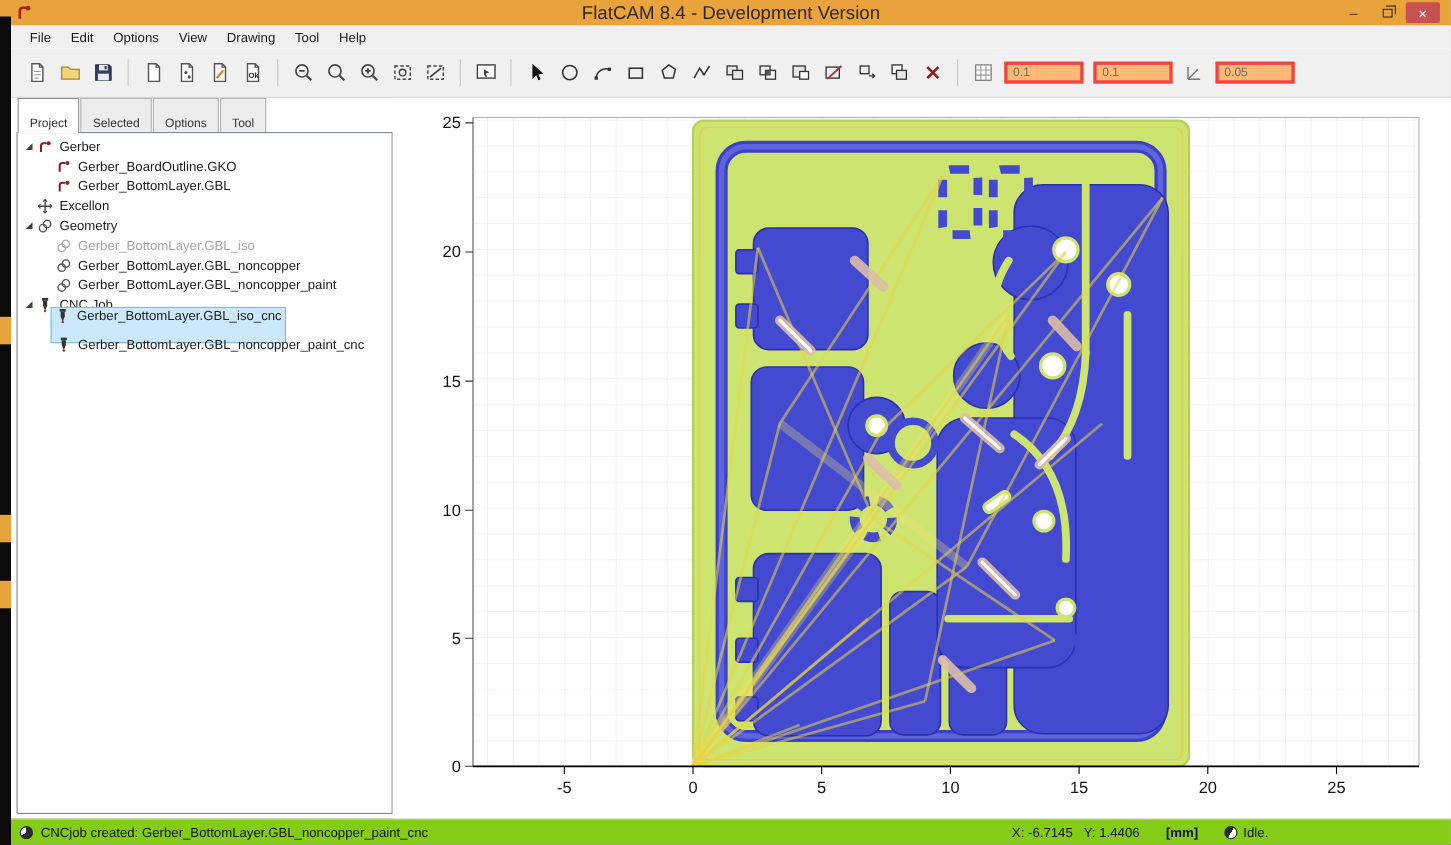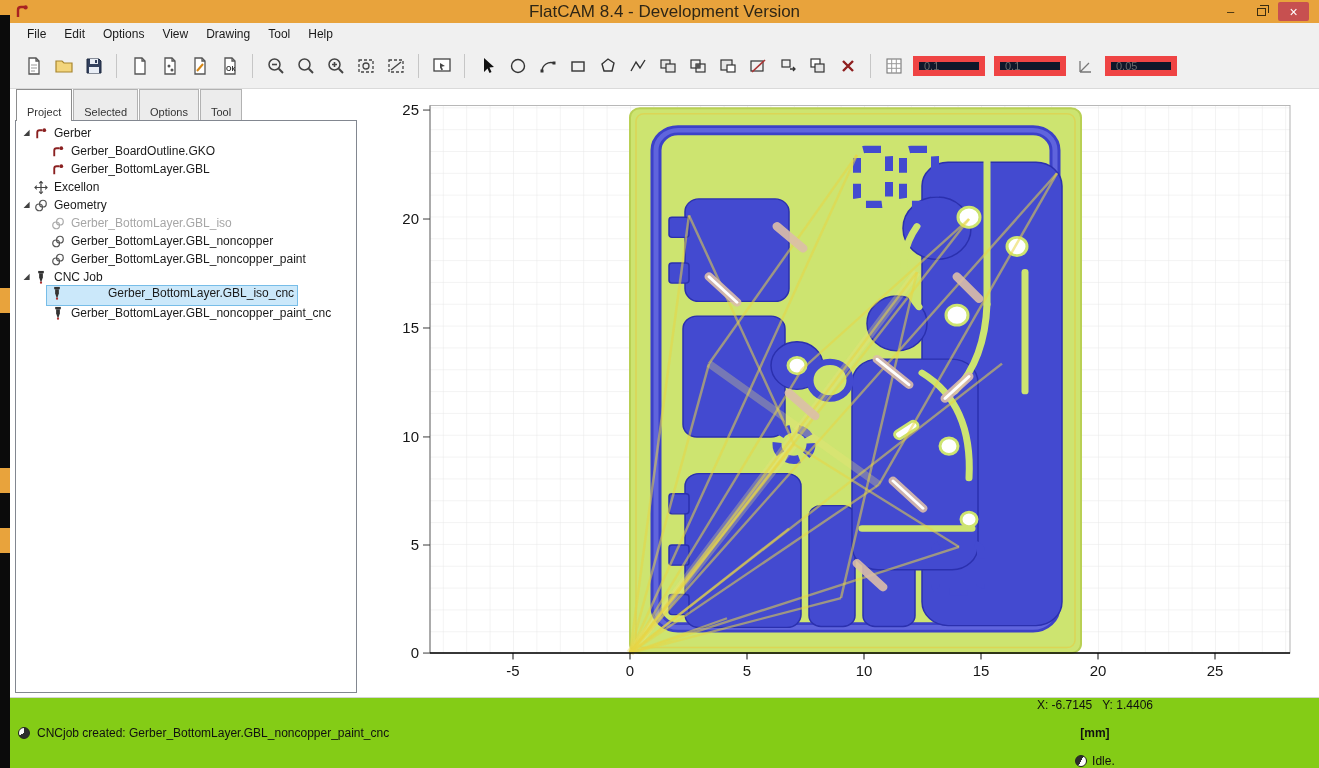--- a/index.html
+++ b/index.html
@@ -29,54 +29,54 @@
   
   .menubar { flex:0 0 21px; background:#f0f0f0; display:flex; align-items:center; padding-left:8px;
              font-size:12px; color:#1a1a1a; }
   .menu-item { padding:2px 9px; }
 
   
   .toolbar { flex:0 0 36px; background:#f0f0f0; border-bottom:1px solid #dadada;
              display:flex; align-items:center; padding-left:10px; gap:3px; }
   .tbtn { width:27px; height:27px; display:flex; align-items:center; justify-content:center; flex:0 0 auto; }
   .tsep { width:1px; height:24px; background:#c6c6c6; margin:0 6px; flex:0 0 1px; }
-  .tinput { width:72px; height:20px; background:#0f172a; border:6px solid #ef4444; font-size:11px;
+  .tinput { width:72px; height:20px; background:#fdba74; border:3px solid #ef4444; font-size:11px;
             color:#6a6a6a; padding:0 5px; font-family:inherit; margin:12px 3px; }
 
   
   .content { flex:1; min-height:0; display:flex; background:#fff; }
   .left-pane { flex:0 0 347px; width:347px; display:flex; flex-direction:column; padding:0 0 4px 5px; }
   .tab-row { flex:0 0 20px; display:flex; align-items:flex-end; padding-left:1px; }
   .tab { font-size:11px; padding:16px 10px 2px; background:#ececec; border:1px solid #b2b2b2;
          border-bottom:none; color:#333; margin-right:1px; position:relative; }
   .tab.active { background:#fff; border-color:#8d8d8d; z-index:2; margin-bottom:-1px; padding-bottom:3px; }
   .tree-box { flex:1; border:1px solid #828790; background:#fff; overflow:hidden; padding-top:3px; }
 
   .trow { height:18px; display:flex; align-items:center; font-size:12px; color:#1a1a1a;
           padding-left:4px; white-space:nowrap; }
   .trow.child { padding-left:34px; }
   .expander { width:13px; flex:0 0 13px; font-size:8px; color:#404040; text-align:center; line-height:18px; }
   .exp-spacer { width:13px; flex:0 0 13px; }
   .ticon { width:16px; height:15px; flex:0 0 16px; margin-right:5px; }
   .trow.grayed .tlabel { color:#a6a6a6; }
   .sel-wrap { display:inline-flex; align-items:center; background:#cbe8fa; border:1px solid #77bde8;
-              padding:0 3px 4px 0;gap:38px; }
+              padding:0 3px 16px 0; }
   .sel-wrap .ticon { margin-left:2px; }
 
   
   .canvas { flex:1; position:relative; background:#ffffff; }
   svg.plot { position:absolute; inset:0; width:100%; height:100%; }
   .ticklabel { font-size:15px; fill:#161616; font-family:"Liberation Sans","DejaVu Sans",sans-serif; }
 
   
   .statusbar { flex:0 0 24px; background:#84cc16; border-top:1px solid #d4d4d4; display:flex;
                align-items:center; font-size:12px; color:#101010; padding:0 8px; gap:7px; }
   .sb-icon { width:12px; height:12px; border-radius:50%; border:1px solid #222; flex:0 0 12px;
              background:conic-gradient(#2c2c2c 0 68%, #f7f7f7 68% 100%); }
-  .sb-right { margin-left:auto; display:flex; align-items:center; gap:14px; margin-right:158px;flex-direction:column; }
+  .sb-right { margin-left:auto; display:flex; align-items:center; gap:24px; margin-right:158px; }
   .coords { display:flex; gap:10px; }
   .units { font-weight:bold; }
   .idle-icon { width:12px; height:12px; border-radius:50%; border:1px solid #222; flex:0 0 12px;
                background:linear-gradient(120deg,#2c2c2c 50%,#fdfdfd 50%); }
   .idle-group { display:flex; align-items:center; gap:5px; }
 </style>
 </head>
 <body>
 
 <div class="side-strip">

